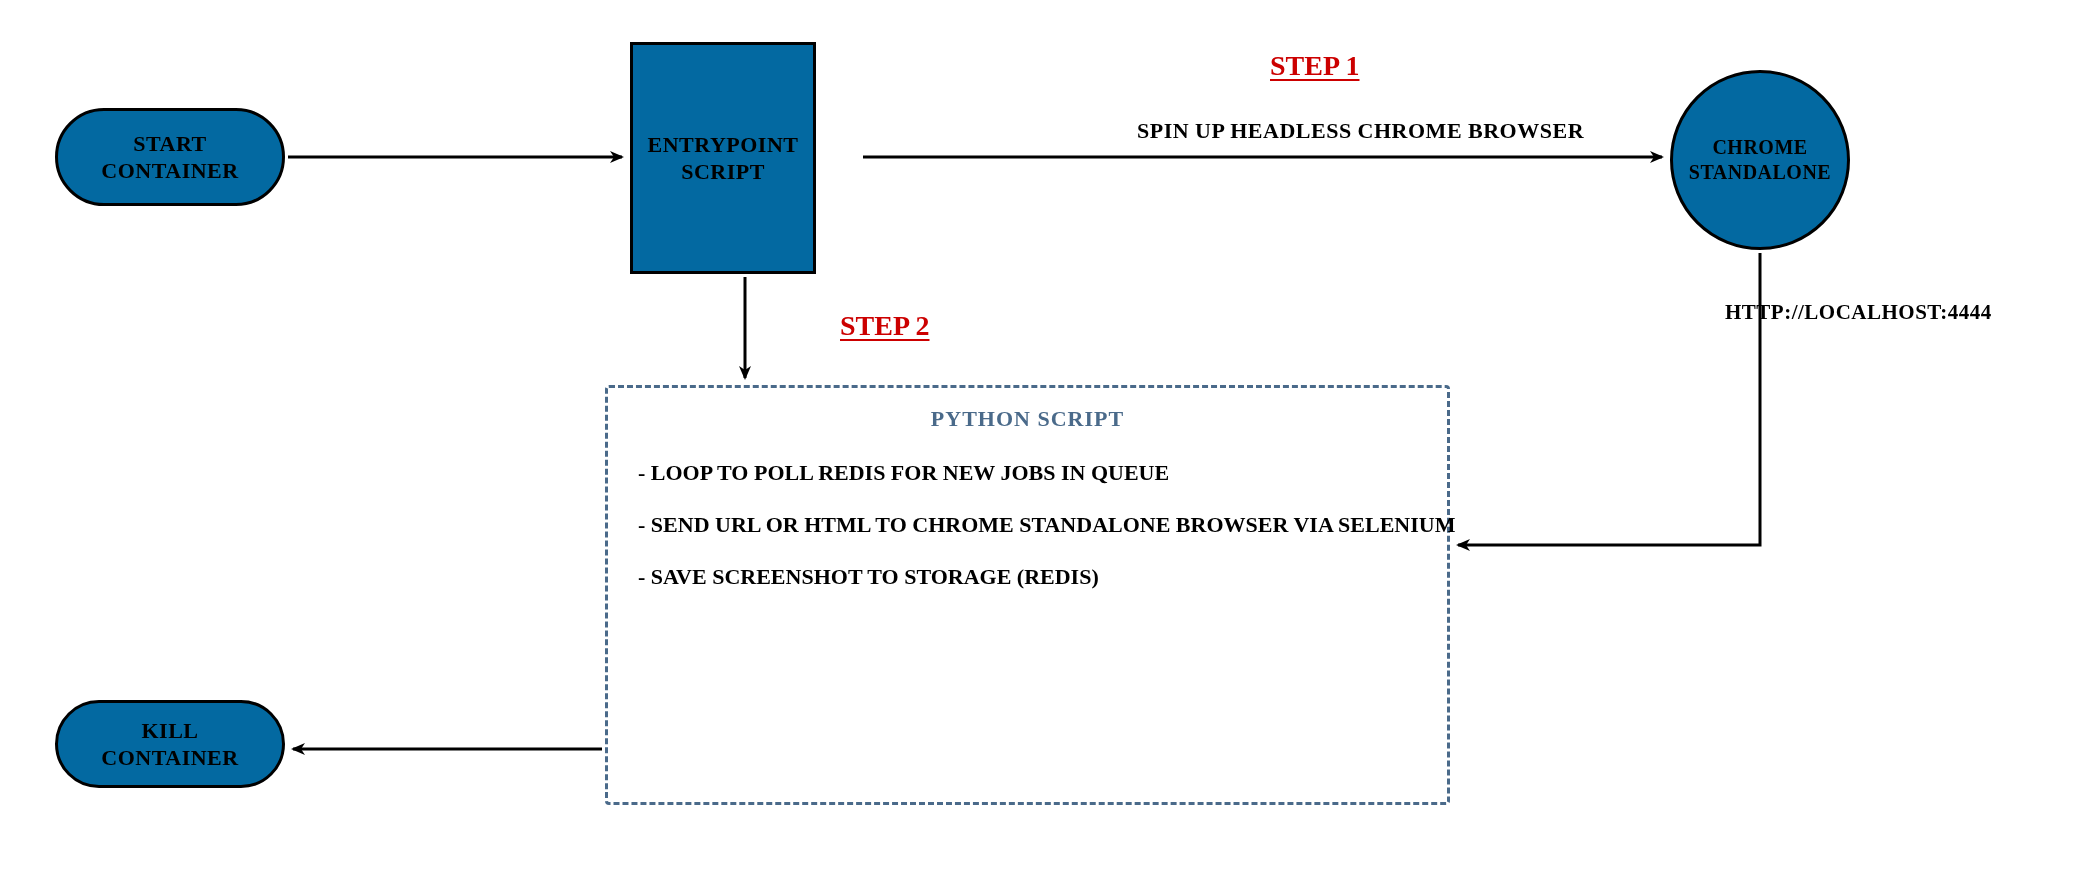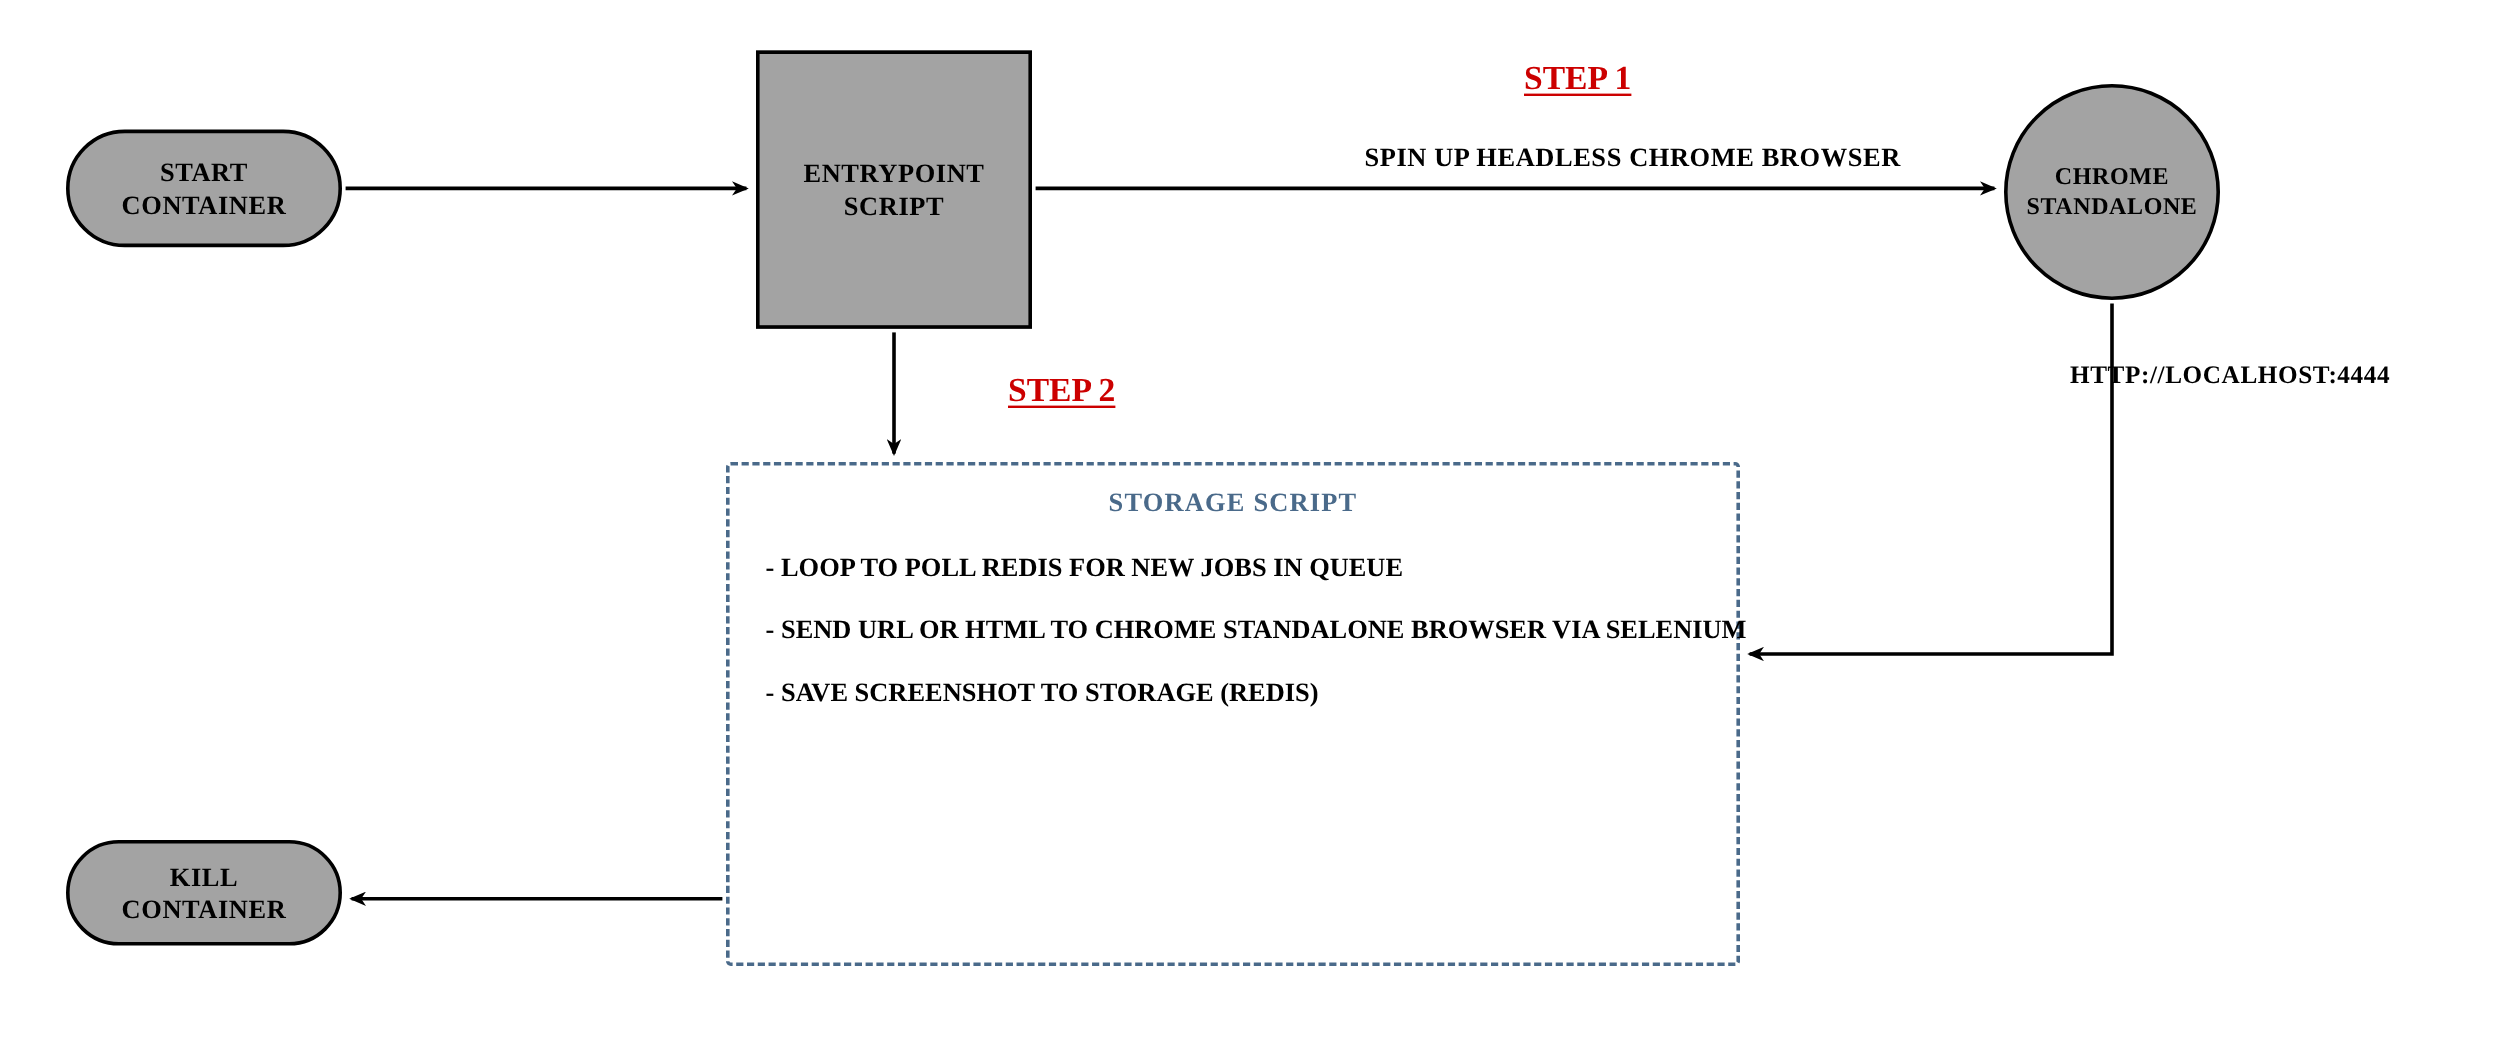--- a/index.html
+++ b/index.html
@@ -18,21 +18,21 @@
   .node {
     position: absolute;
     display: flex;
     align-items: center;
     justify-content: center;
     text-align: center;
     font-size: 22px;
     line-height: 1.25;
     letter-spacing: 0.5px;
     border: 3px solid #000;
-    background: #a3a3a3;
+    background: #0369a1;
   }
   .pill { border-radius: 50px; }
   .circle { border-radius: 50%; }
   .step {
     position: absolute;
     color: #cc0000;
     font-size: 28px;
     font-weight: bold;
     text-decoration: underline;
     text-underline-offset: 4px;
@@ -78,21 +78,21 @@
   }
 </style>
 </head>
 <body>
 
 <div class="node pill" style="left:55px; top:108px; width:230px; height:98px;">
   <span style="white-space:pre-line;">START
 CONTAINER</span>
 </div>
 
-<div class="node" style="left:630px; top:42px; width:230px; height:232px;">
+<div class="node" style="left:630px; top:42px; width:186px; height:232px;">
   <span style="white-space:pre-line;">ENTRYPOINT
 SCRIPT</span>
 </div>
 
 <div class="node circle" style="left:1670px; top:70px; width:180px; height:180px; font-size:20px;">
   <span style="white-space:pre-line;">CHROME
 STANDALONE</span>
 </div>
 
 <div class="node pill" style="left:55px; top:700px; width:230px; height:88px;">
@@ -100,21 +100,21 @@
 CONTAINER</span>
 </div>
 
 <div class="step" style="left:1270px; top:50px;">STEP 1</div>
 <div class="step" style="left:840px; top:310px;">STEP 2</div>
 
 <div class="label" style="left:1094px; top:118px;margin-left:43px;">SPIN UP HEADLESS CHROME BROWSER</div>
 <div class="label" style="left:1725px; top:300px; font-size:21px;">HTTP://LOCALHOST:4444</div>
 
 <div class="dashed-box" style="left:605px; top:385px; width:845px; height:420px;">
-  <div class="box-title">STORAGE SCRIPT</div>
+  <div class="box-title">PYTHON SCRIPT</div>
   <ul class="box-list">
     <li>LOOP TO POLL REDIS FOR NEW JOBS IN QUEUE</li>
     <li>SEND URL OR HTML TO CHROME STANDALONE BROWSER VIA SELENIUM</li>
     <li>SAVE SCREENSHOT TO STORAGE (REDIS)</li>
   </ul>
 </div>
 
 <svg class="arrows">
   <defs>
     <marker id="ah" markerWidth="14" markerHeight="12" refX="12" refY="6" orient="auto" markerUnits="userSpaceOnUse">

